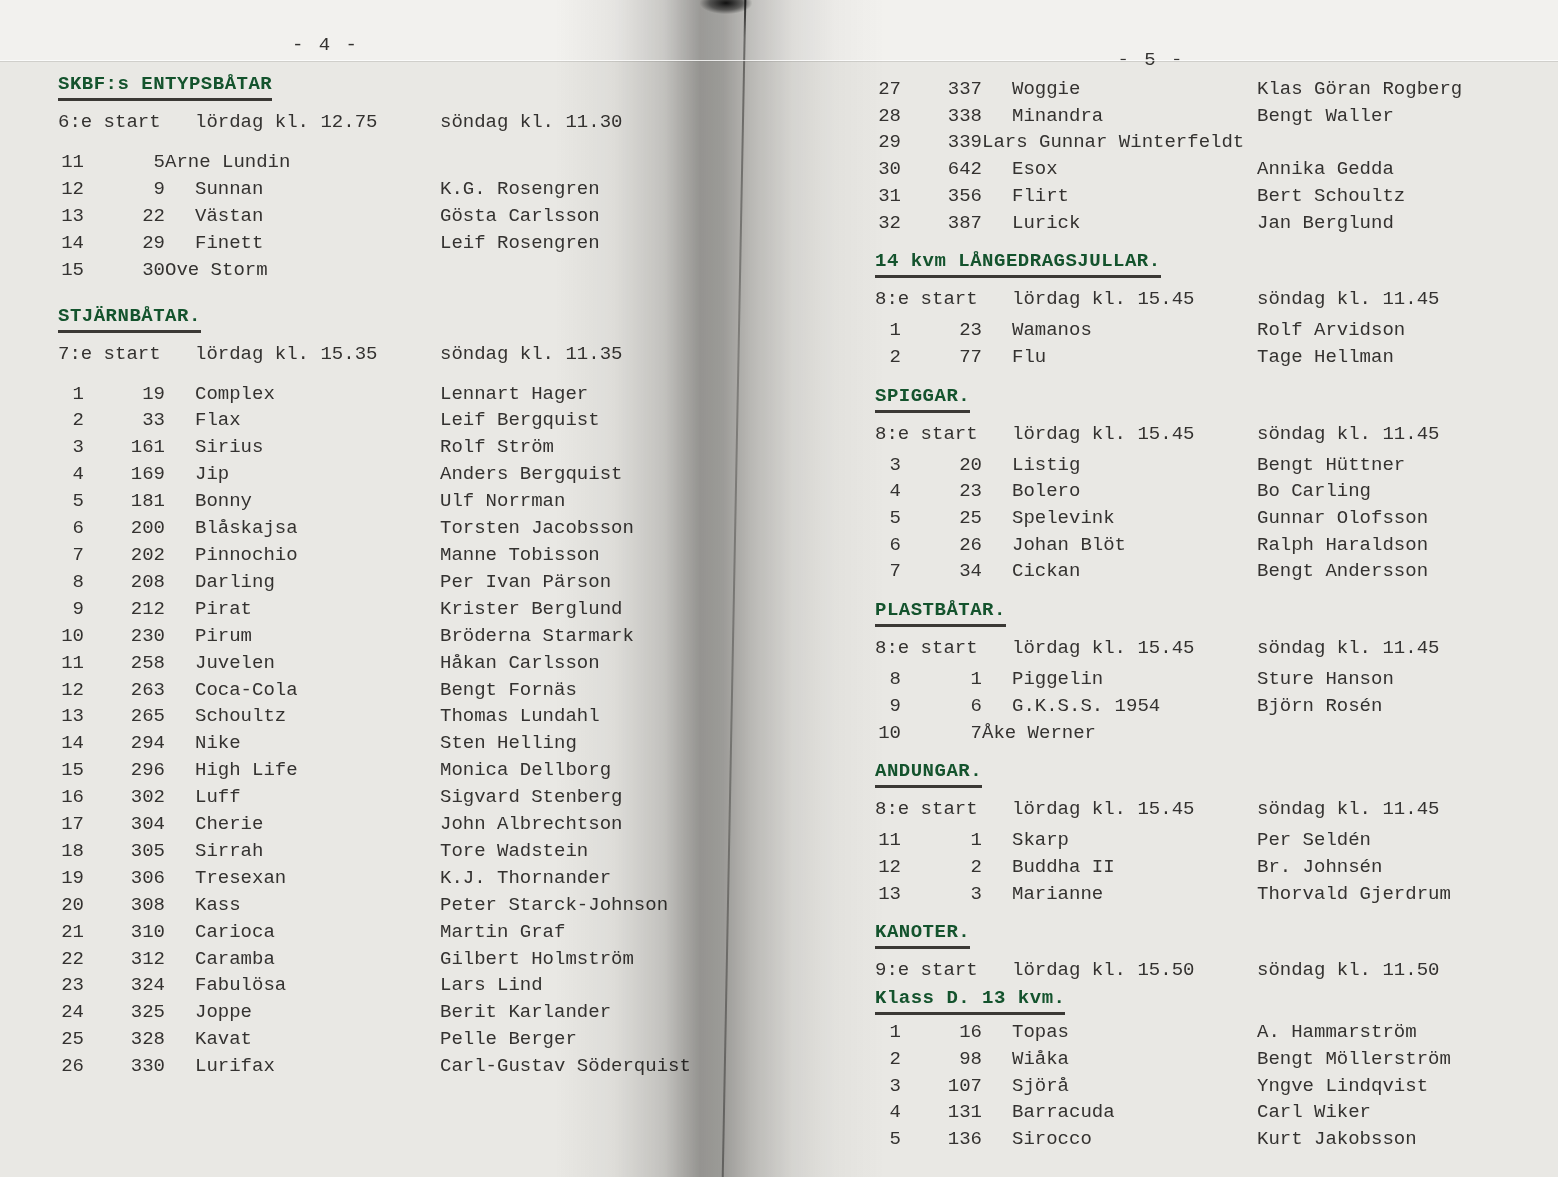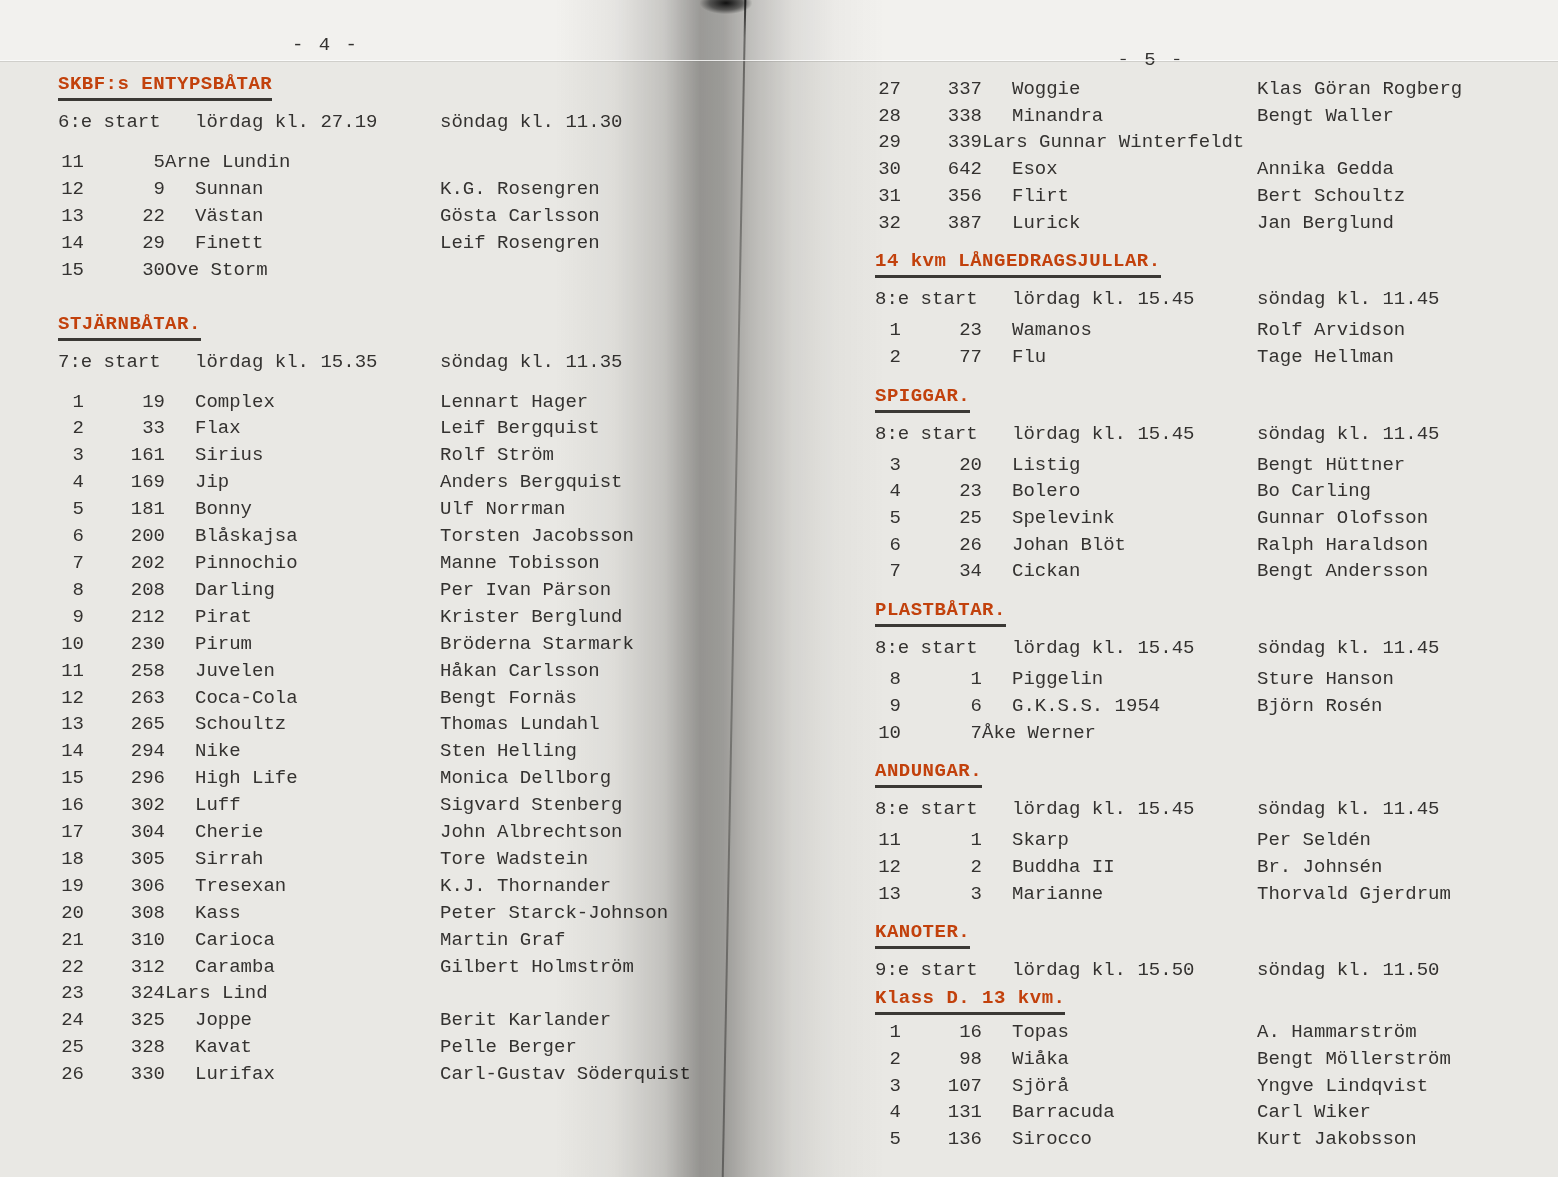--- a/index.html
+++ b/index.html
@@ -26,32 +26,32 @@
   }
   .page { position: absolute; top: 0; box-sizing: border-box; z-index: 2; }
   .page-left  { left: 0;     width: 702px; padding: 32px 0 0 58px; }
   .page-right { left: 860px; width: 698px; padding: 47px 0 0 15px; }
 
   .page-number { line-height: 27px; text-align: center; letter-spacing: 2px; }
   .page-left  .page-number { width: 535px; }
   .page-right .page-number { width: 552px; }
 
   .section { margin: 0; }
-  .page-left .section + .section { margin-top: 27px; }
+  .page-left .section + .section { margin-top: 19px; }
 
   h2.heading, h3.subheading {
     margin: 12px 0 0 0;
     font-size: 19px;
     font-weight: bold;
     letter-spacing: 0.5px;
     line-height: 26px;
     width: max-content;
     border-bottom: 3px solid #3b3935;
     padding-bottom: 1px;
-    color: #c2410c;
+    color: #14532d;
   }
   h3.subheading { margin-top: 1px; font-weight: bold; }
 
   .start-line {
     display: grid;
     grid-template-columns: 107px 275px auto;
     margin-top: 8px;
     line-height: 27px;
     white-space: nowrap;
   }
@@ -109,21 +109,21 @@
 <div class="sheet">
   <div class="top-strip"></div>
 
   <div class="page page-left">
     <div class="page-number">- 4 -</div>
     <div class="sections">
   <section class="section">
     <h2 class="heading">SKBF:s ENTYPSBÅTAR</h2>
     <div class="start-line">
       <span class="start-label">6:e start</span>
-      <span class="sat">lördag kl. 27.19</span>
+      <span class="sat">lördag kl. 12.75</span>
       <span class="sun">söndag kl. 11.30</span>
     </div>
 
     <div class="rows">
   <div class="row">
     <span class="c-no">11</span>
     <span class="c-sail">5</span>
     <span class="c-owner">Arne Lundin</span>
   </div>
 
@@ -315,20 +315,21 @@
   <div class="row">
     <span class="c-no">22</span>
     <span class="c-sail">312</span>
     <span class="c-boat">Caramba</span>
     <span class="c-owner">Gilbert Holmström</span>
   </div>
 
   <div class="row">
     <span class="c-no">23</span>
     <span class="c-sail">324</span>
+    <span class="c-boat">Fabulösa</span>
     <span class="c-owner">Lars Lind</span>
   </div>
 
   <div class="row">
     <span class="c-no">24</span>
     <span class="c-sail">325</span>
     <span class="c-boat">Joppe</span>
     <span class="c-owner">Berit Karlander</span>
   </div>
 

